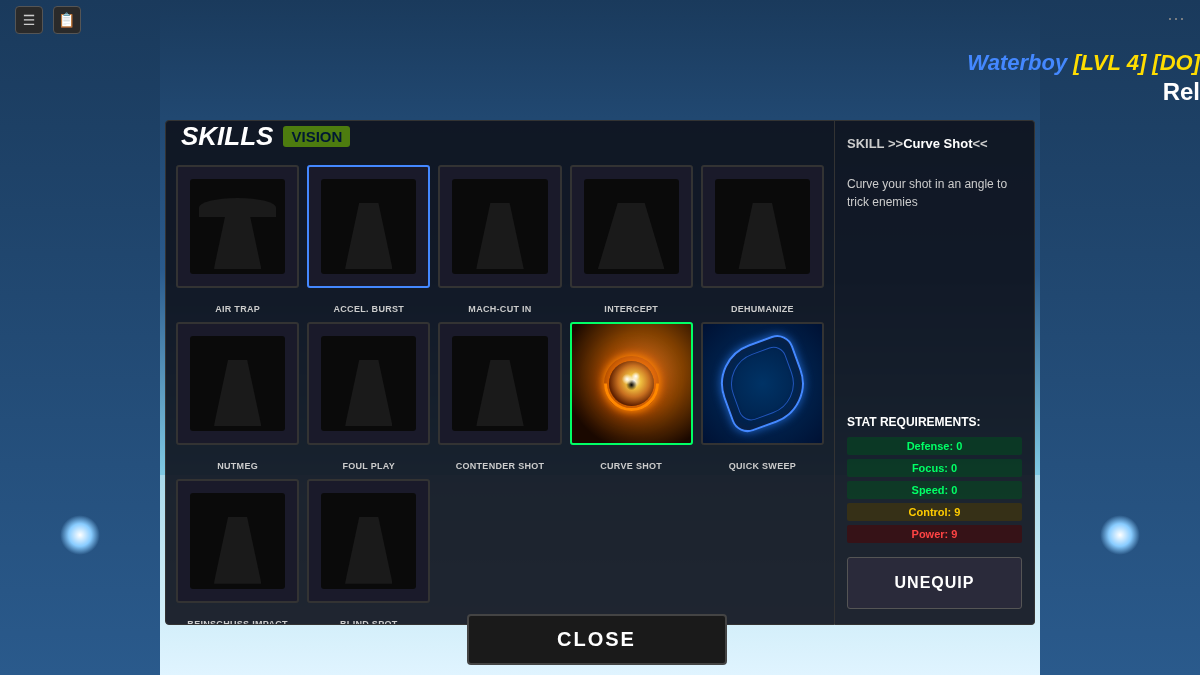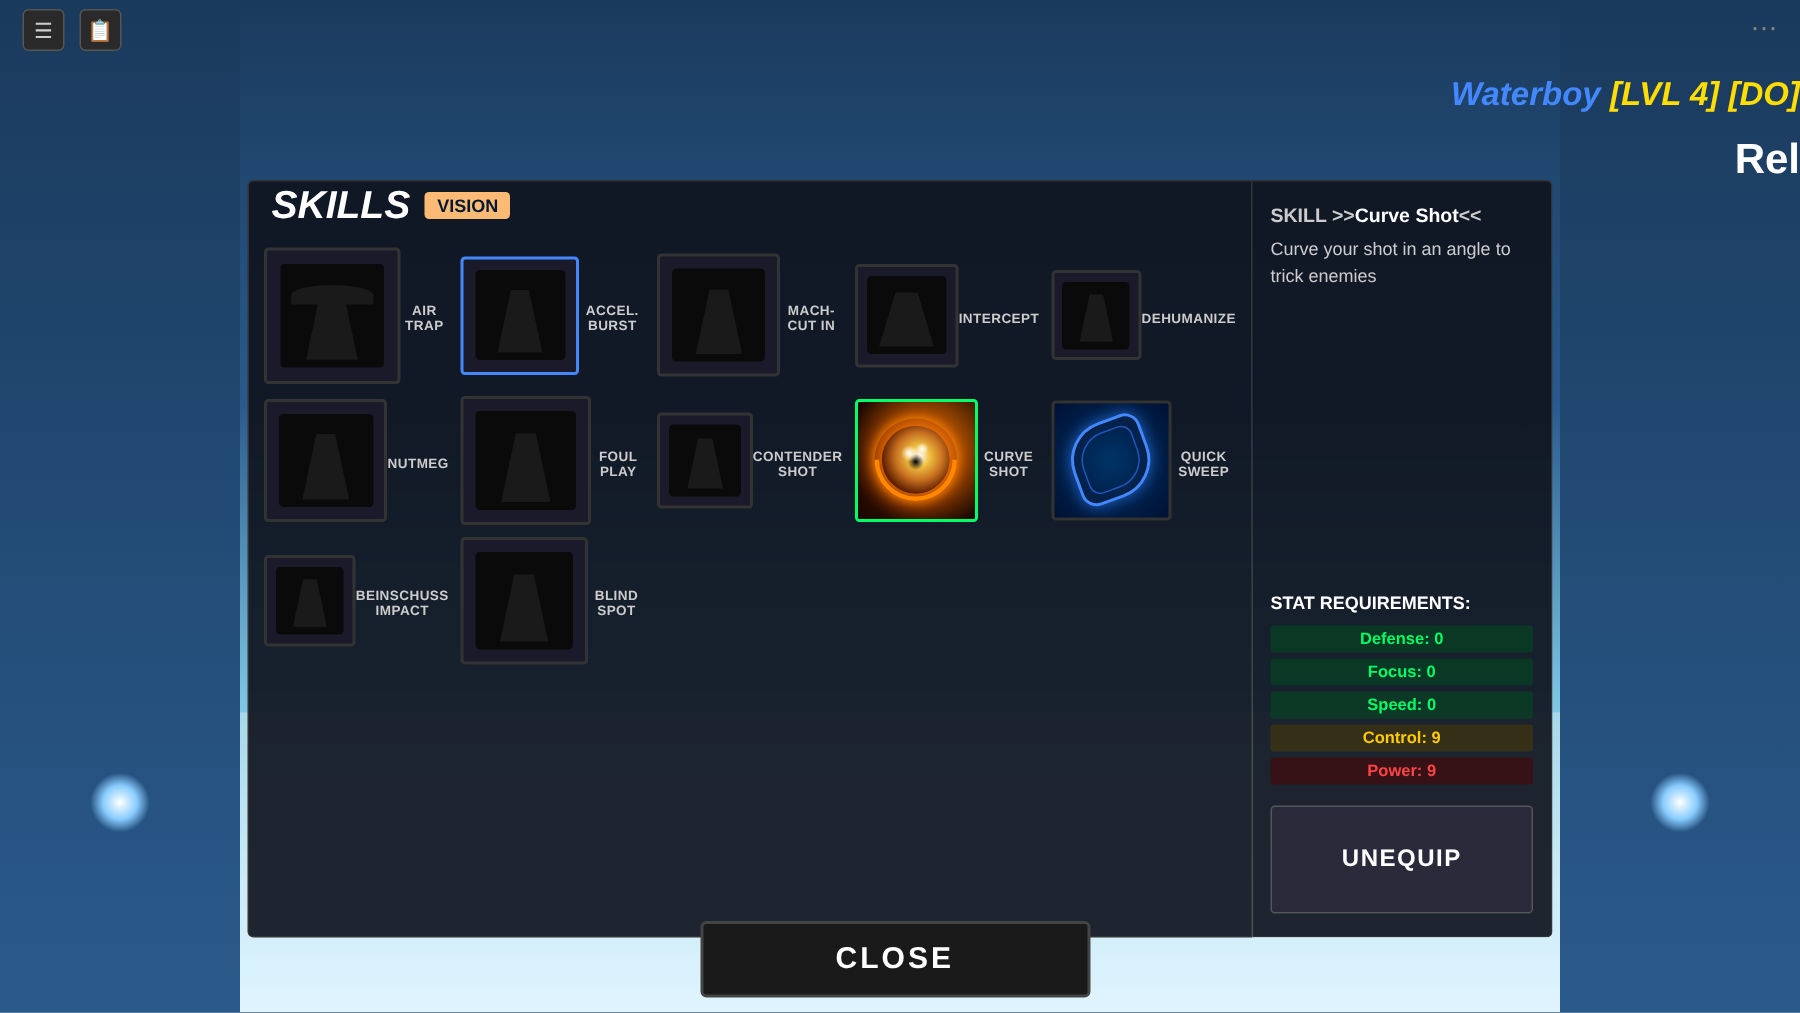--- a/index.html
+++ b/index.html
@@ -121,23 +121,23 @@
     .char-name-blue {
       color: #4488ff;
       font-style: italic;
     }
     .char-name-yellow {
       color: #ffdd00;
       font-style: italic;
     }
     .char-rel {
       color: #ffffff;
-      font-size: 28px;
-      font-weight: bold;
-      margin-top: 14px;
+      font-size: 24px;
+      font-weight: bold;
+      margin-top: 2px;
     }
 
     
     .dialog {
       position: absolute;
       top: 120px;
       left: 165px;
       right: 165px;
       bottom: 50px;
       display: flex;
@@ -162,23 +162,23 @@
       gap: 10px;
     }
     .skills-title {
       color: #ffffff;
       font-size: 26px;
       font-weight: 900;
       font-style: italic;
       text-transform: uppercase;
     }
     .vision-badge {
-      background: #fdba74;
+      background: #4d7c0f;
       color: #001833;
-      font-size: 12px;
+      font-size: 15px;
       font-weight: bold;
       padding: 2px 8px;
       border-radius: 3px;
       text-transform: uppercase;
     }
 
     .skills-grid {
       flex: 1;
       overflow-y: auto;
       padding: 5px 10px 10px;
@@ -193,23 +193,24 @@
     .skills-grid::-webkit-scrollbar-track {
       background: #111;
     }
     .skills-grid::-webkit-scrollbar-thumb {
       background: #444;
       border-radius: 3px;
     }
 
     .skill-item {
       display: flex;
-      flex-direction: row;
+      flex-direction: column;
       align-items: center;
       cursor: pointer;
+      gap: 12px;
     }
     .skill-thumb {
       width: 100%;
       aspect-ratio: 1;
       background: #1a1a2a;
       border: 2px solid #333;
       border-radius: 3px;
       display: flex;
       align-items: center;
       justify-content: center;
@@ -336,21 +337,21 @@
       border-left: none;
       display: flex;
       flex-direction: column;
       padding: 15px 12px;
       border-radius: 0 4px 4px 0;
     }
     .skill-title-label {
       color: #cccccc;
       font-size: 13px;
       font-weight: bold;
-      margin-bottom: 6px;
+      margin-bottom: 24px;
     }
     .skill-title-highlight {
       color: #ffffff;
     }
     .skill-description {
       color: #cccccc;
       font-size: 12px;
       line-height: 1.5;
       margin-bottom: 20px;
       flex: 1;
@@ -373,21 +374,21 @@
     .stat-green { color: #00ff66; background: rgba(0,80,30,0.5); }
     .stat-yellow { color: #ffcc00; background: rgba(80,60,0,0.5); }
     .stat-red { color: #ff4444; background: rgba(80,0,0,0.5); }
 
     .unequip-btn {
       background: #2a2a3a;
       border: 1px solid #555;
       color: #ffffff;
       font-size: 16px;
       font-weight: 900;
-      padding: 26px;
+      padding: 16px;
       text-align: center;
       cursor: pointer;
       border-radius: 3px;
       margin-top: 10px;
       text-transform: uppercase;
       letter-spacing: 1px;
     }
 
     
     .shadow-figure {

